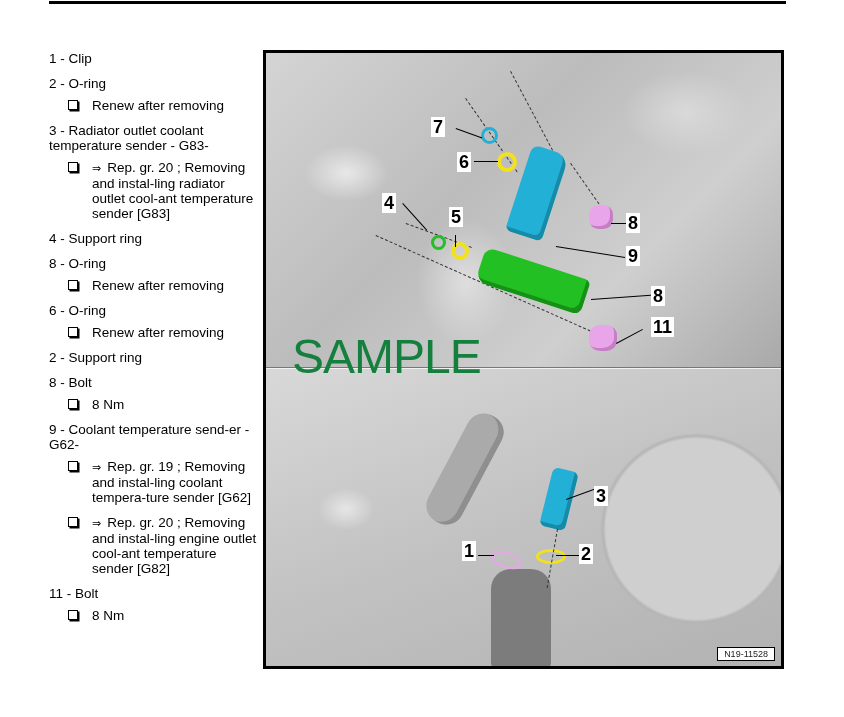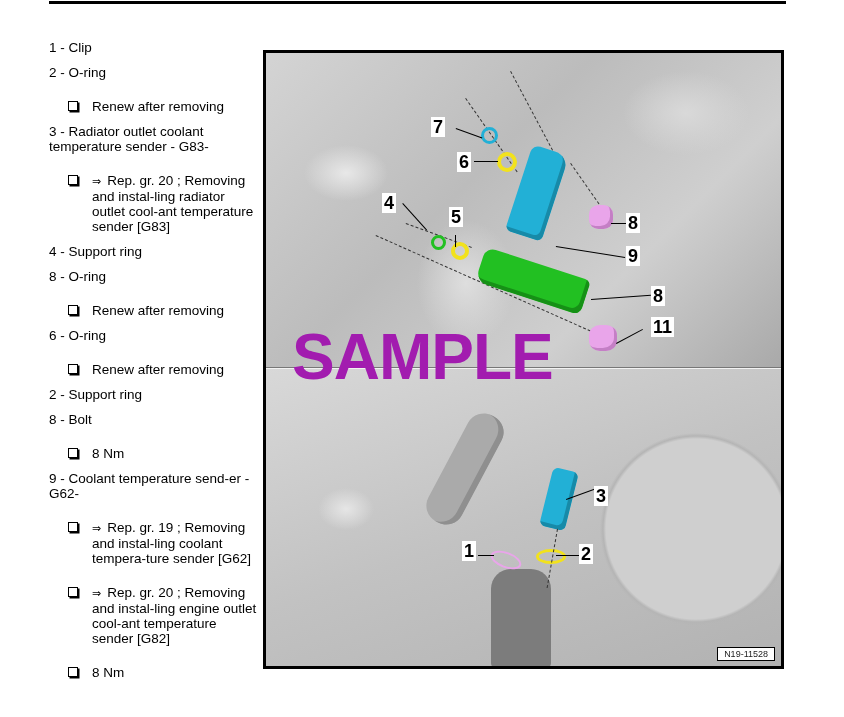--- a/index.html
+++ b/index.html
@@ -1,23 +1,23 @@
 <!DOCTYPE html>
 <html><head>
 <meta charset="utf-8">
 <style>
   html, body { margin:0; padding:0; background:#ffffff; }
   body { width:844px; height:717px; position:relative; overflow:hidden;
          font-family:"Liberation Sans", sans-serif; color:#000; }
   .topline { position:absolute; left:49px; top:1px; width:737px; height:3px; background:#000; }
 
-  .legend { position:absolute; left:49px; top:40px; width:210px; font-size:13.5px; line-height:15px; }
+  .legend { position:absolute; left:49px; top:51px; width:210px; font-size:13.5px; line-height:15px; }
   .item { margin:0 0 10px 0; }
   .item-title { display:block; }
-  .sub { position:relative; padding-left:43px; margin-top:19px; }
+  .sub { position:relative; padding-left:43px; margin-top:7px; }
   .sub .box { position:absolute; left:19px; top:2px; width:8px; height:8px; border:1.5px solid #000;
               box-shadow:1.5px 1.5px 0 #000; }
   .sub .arrow { margin-right:6px; font-size:11px; }
 
   .figure { position:absolute; left:263px; top:50px; width:521px; height:619px;
             border:3px solid #000; box-sizing:border-box; background:#bdbdbd; overflow:hidden; }
   .pane { position:absolute; left:0; width:100%; overflow:hidden; }
   .pane.top { top:0; height:314px;
     background:
       radial-gradient(ellipse 60px 40px at 80px 120px, #e8e8e8, transparent 70%),
@@ -31,22 +31,22 @@
       linear-gradient(160deg, #d8d8d8 0%, #c2c2c2 50%, #b2b2b2 100%); }
   .divider { position:absolute; left:0; top:314px; width:100%; height:2px; background:#f2f2f2; border-top:1px solid #777; }
 
   .callout { position:absolute; background:#fff; font-weight:bold; font-size:18px; line-height:20px;
              padding:0 2px; color:#000; }
   .part { position:absolute; }
   .ring { border-radius:50%; border-style:solid; background:transparent; }
   .leader { position:absolute; height:1px; background:#000; transform-origin:0 0; }
   .dash { position:absolute; height:0; border-top:1.5px dashed #333; transform-origin:0 0; }
 
-  .watermark { position:absolute; left:292px; top:325px; font-size:64px; font-weight:bold;
-               color:#a21caf; letter-spacing:-1px; line-height:64px; }
+  .watermark { position:absolute; left:292px; top:325px; font-size:48px; font-weight:normal;
+               color:#15803d; letter-spacing:-1px; line-height:64px; }
   .figlabel { position:absolute; right:6px; bottom:5px; background:#fff; border:1px solid #000;
               font-size:9px; padding:1px 6px; color:#222;margin-left:19px; }
 </style>
 </head>
 <body>
 
 <div class="topline"></div>
 
 <div class="legend">
   <div class="item">
@@ -79,20 +79,21 @@
     <div class="sub"><span class="box"></span><span>8 Nm</span></div>
   </div>
   <div class="item">
     <span class="item-title">9 - Coolant temperature send-er - G62-</span>
     <div class="sub"><span class="box"></span><span class="arrow">⇒</span><span>Rep. gr. 19 ; Removing and instal-ling coolant tempera-ture sender [G62]</span></div>
   </div>
   <div class="item">
     <div class="sub"><span class="box"></span><span class="arrow">⇒</span><span>Rep. gr. 20 ; Removing and instal-ling engine outlet cool-ant temperature sender [G82]</span></div>
   </div>
   <div class="item">
+    <span class="item-title">11 - Bolt</span>
     <div class="sub"><span class="box"></span><span>8 Nm</span></div>
   </div>
 </div>
 
 <div class="figure">
 
   <div class="pane top">
 
     <div class="dash" style="left:245px;top:18px;width:110px;transform:rotate(62deg);"></div>
     <div class="dash" style="left:200px;top:45px;width:90px;transform:rotate(55deg);"></div>

